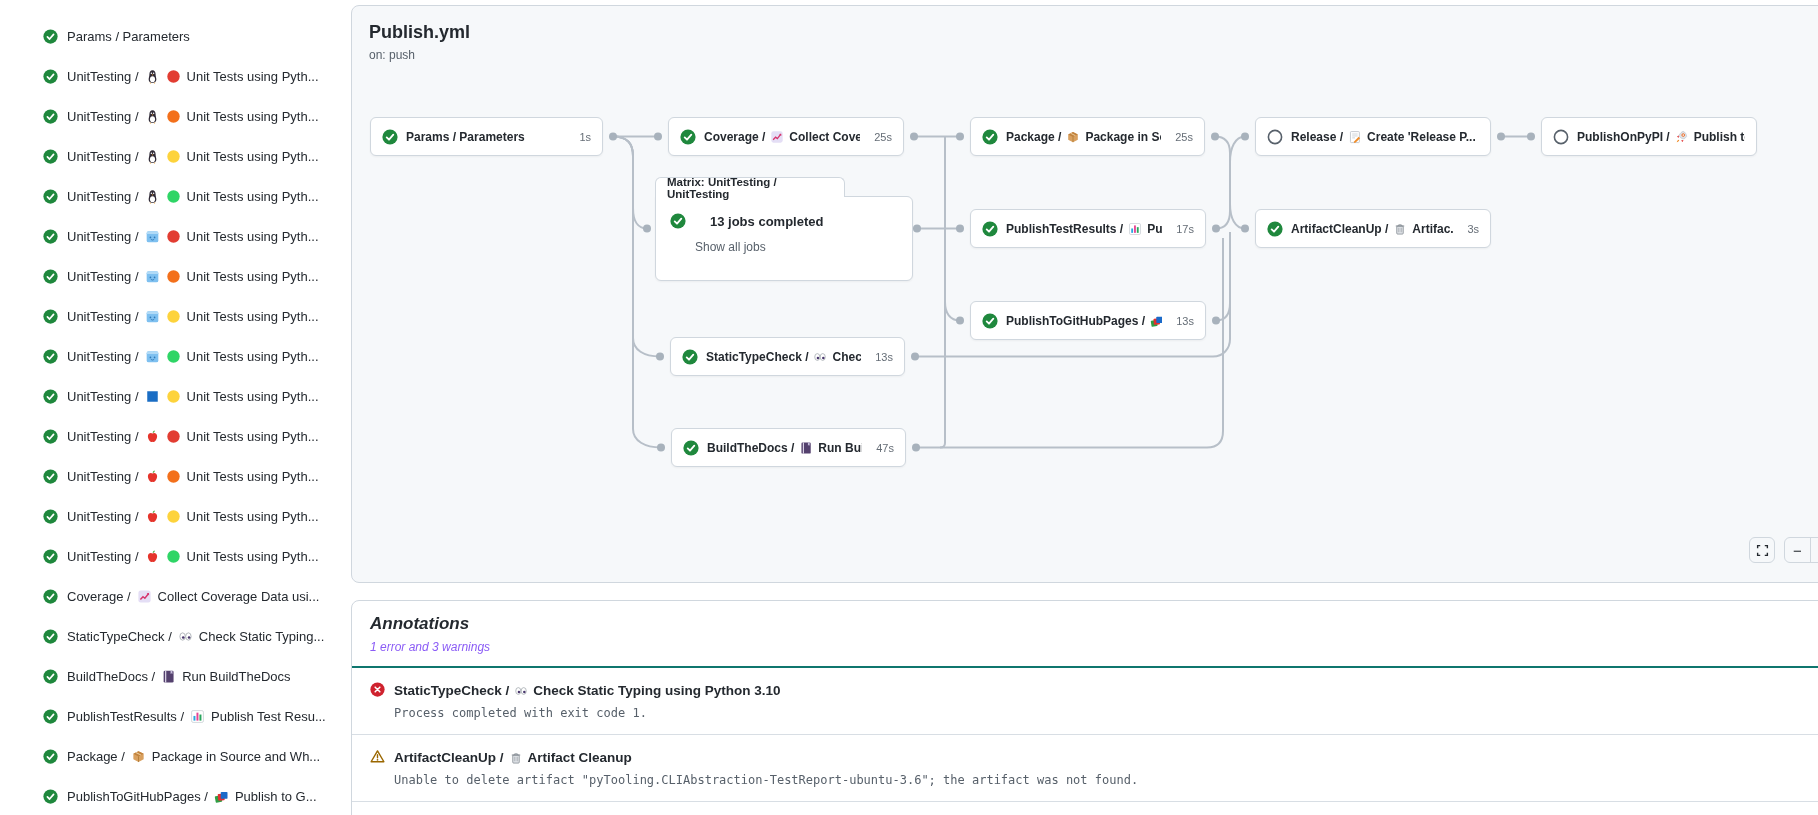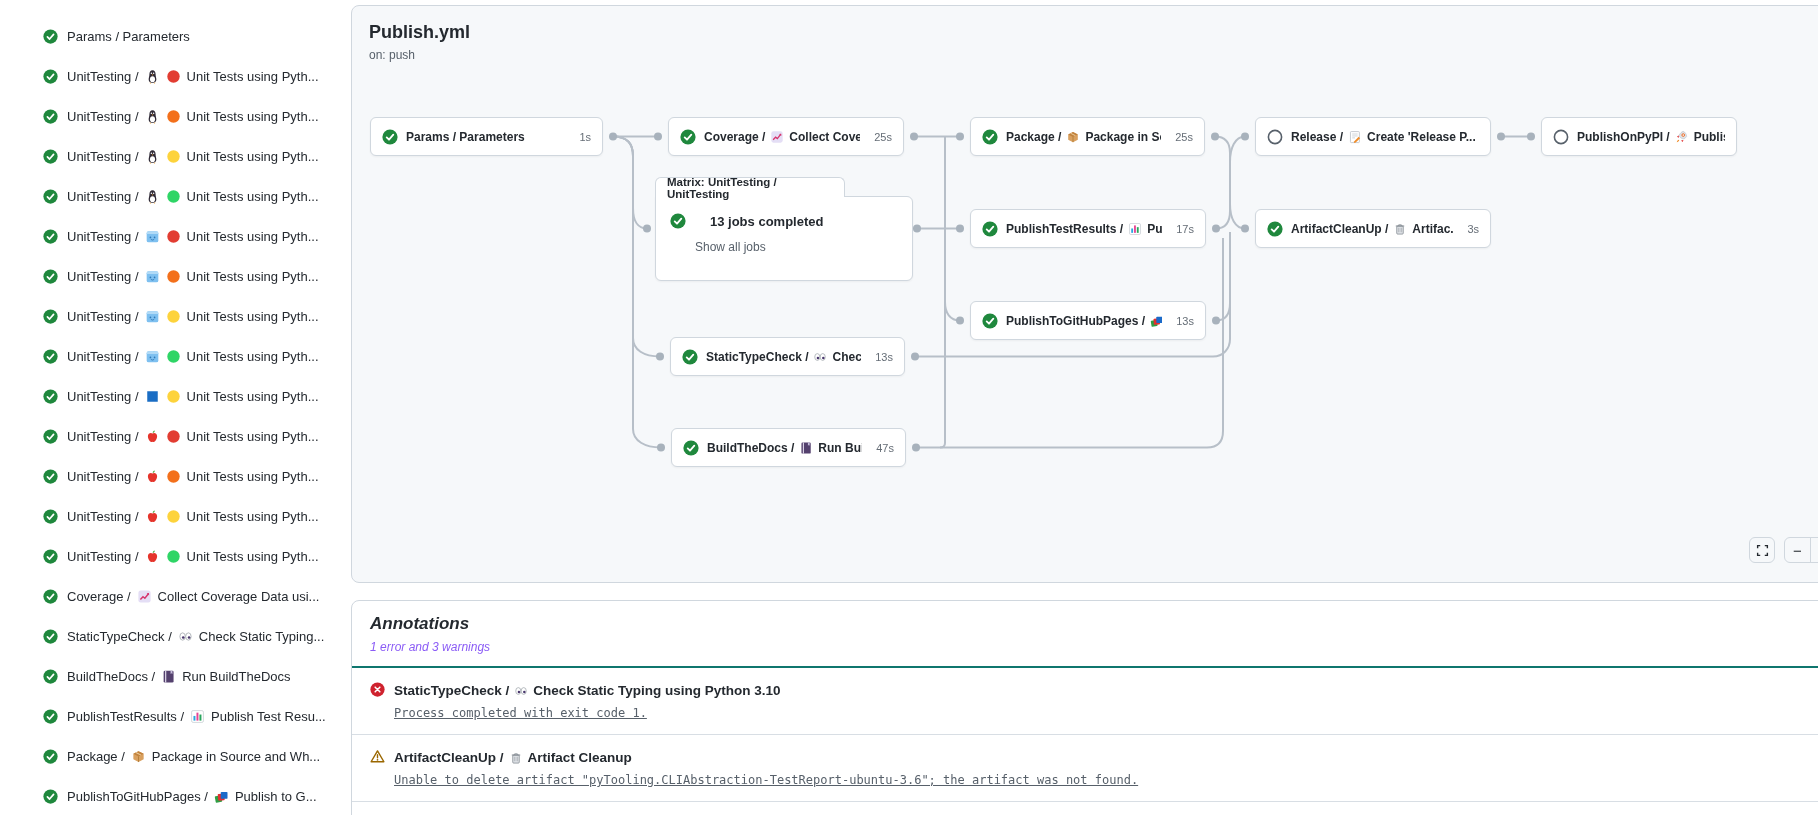--- a/index.html
+++ b/index.html
@@ -52,21 +52,21 @@
   .ann-card { position:absolute; left:318px; top:600px; width:1496px; height:240px;
     background:#ffffff; border:1px solid #d0d7de; border-radius:8px 8px 0 0; }
   .ann-head { padding:13px 18px 12px 18px; border-bottom:2px solid #0f766e;font-style:italic; }
   .ann-title { font-size:17px; font-weight:600; color:#24292f; }
   .ann-sub { margin-top:6px; font-size:12px; color:#8b5cf6; }
   .ann-row { display:flex; gap:9px; padding:13px 18px 14px 18px; border-bottom:1px solid #d8dee4; }
   .ann-row .ic { flex:none; margin-top:1px; }
   .ann-row-title { display:inline-flex; align-items:center; gap:5px; font-size:13.5px; font-weight:700;
     color:#24292f; cursor:pointer; white-space:nowrap; }
   .ann-msg { margin-top:7px; font-size:12px; color:#57606a;
-    font-family:"DejaVu Sans Mono","Liberation Mono",monospace; white-space:nowrap;text-decoration:underline; }
+    font-family:"DejaVu Sans Mono","Liberation Mono",monospace; white-space:nowrap; }
 </style>
 </head>
 <body>
 
 <div class="page">
 
   <aside class="sidebar" id="sidebar">
       <div class="job-row">
         <span class="ic">
           <svg viewBox="0 0 16 16" width="15" height="15">
@@ -628,21 +628,21 @@
           <span class="ic">
             <svg viewBox="0 0 16 16" width="14" height="14">
               <rect x="2.8" y="1.8" width="10.2" height="12.6" rx="1" fill="#fff" stroke="#b7bdc4" stroke-width="0.9"></rect>
               <path d="M4.8 4.6 H11 M4.8 6.8 H11 M4.8 9 H8" stroke="#c3c9cf" stroke-width="0.9"></path>
               <path d="M7.2 12.8 L12.2 7.8 L13.8 9.4 L8.8 14.4 L6.8 14.8 Z" fill="#f08c28"></path>
             </svg>
           </span>
           <span>Create 'Release P...</span>
         </span>
       </div>
-      <div class="node" style="left: 1508px; top: 117px; width: 196px;">
+      <div class="node" style="left: 1508px; top: 117px; width: 216px;">
         <span class="ic">
           <svg viewBox="0 0 16 16" width="16" height="16">
             <circle cx="8" cy="8" r="6.6" fill="none" stroke="#57606a" stroke-width="1.6"></circle>
           </svg>
         </span>
         <span class="lbl">
           <span>PublishOnPyPI /</span>
           <span class="ic">
             <svg viewBox="0 0 16 16" width="14" height="14">
               <path d="M9.3 1.5 C11.7 2.5 13.1 4.7 13.3 7.5 L10.5 10.3 C7.7 10.1 5.5 8.7 4.5 6.3 C5.9 3.7 7.5 2.1 9.3 1.5 Z" fill="#dfe3e8" stroke="#aab2ba" stroke-width="0.5"></path>

